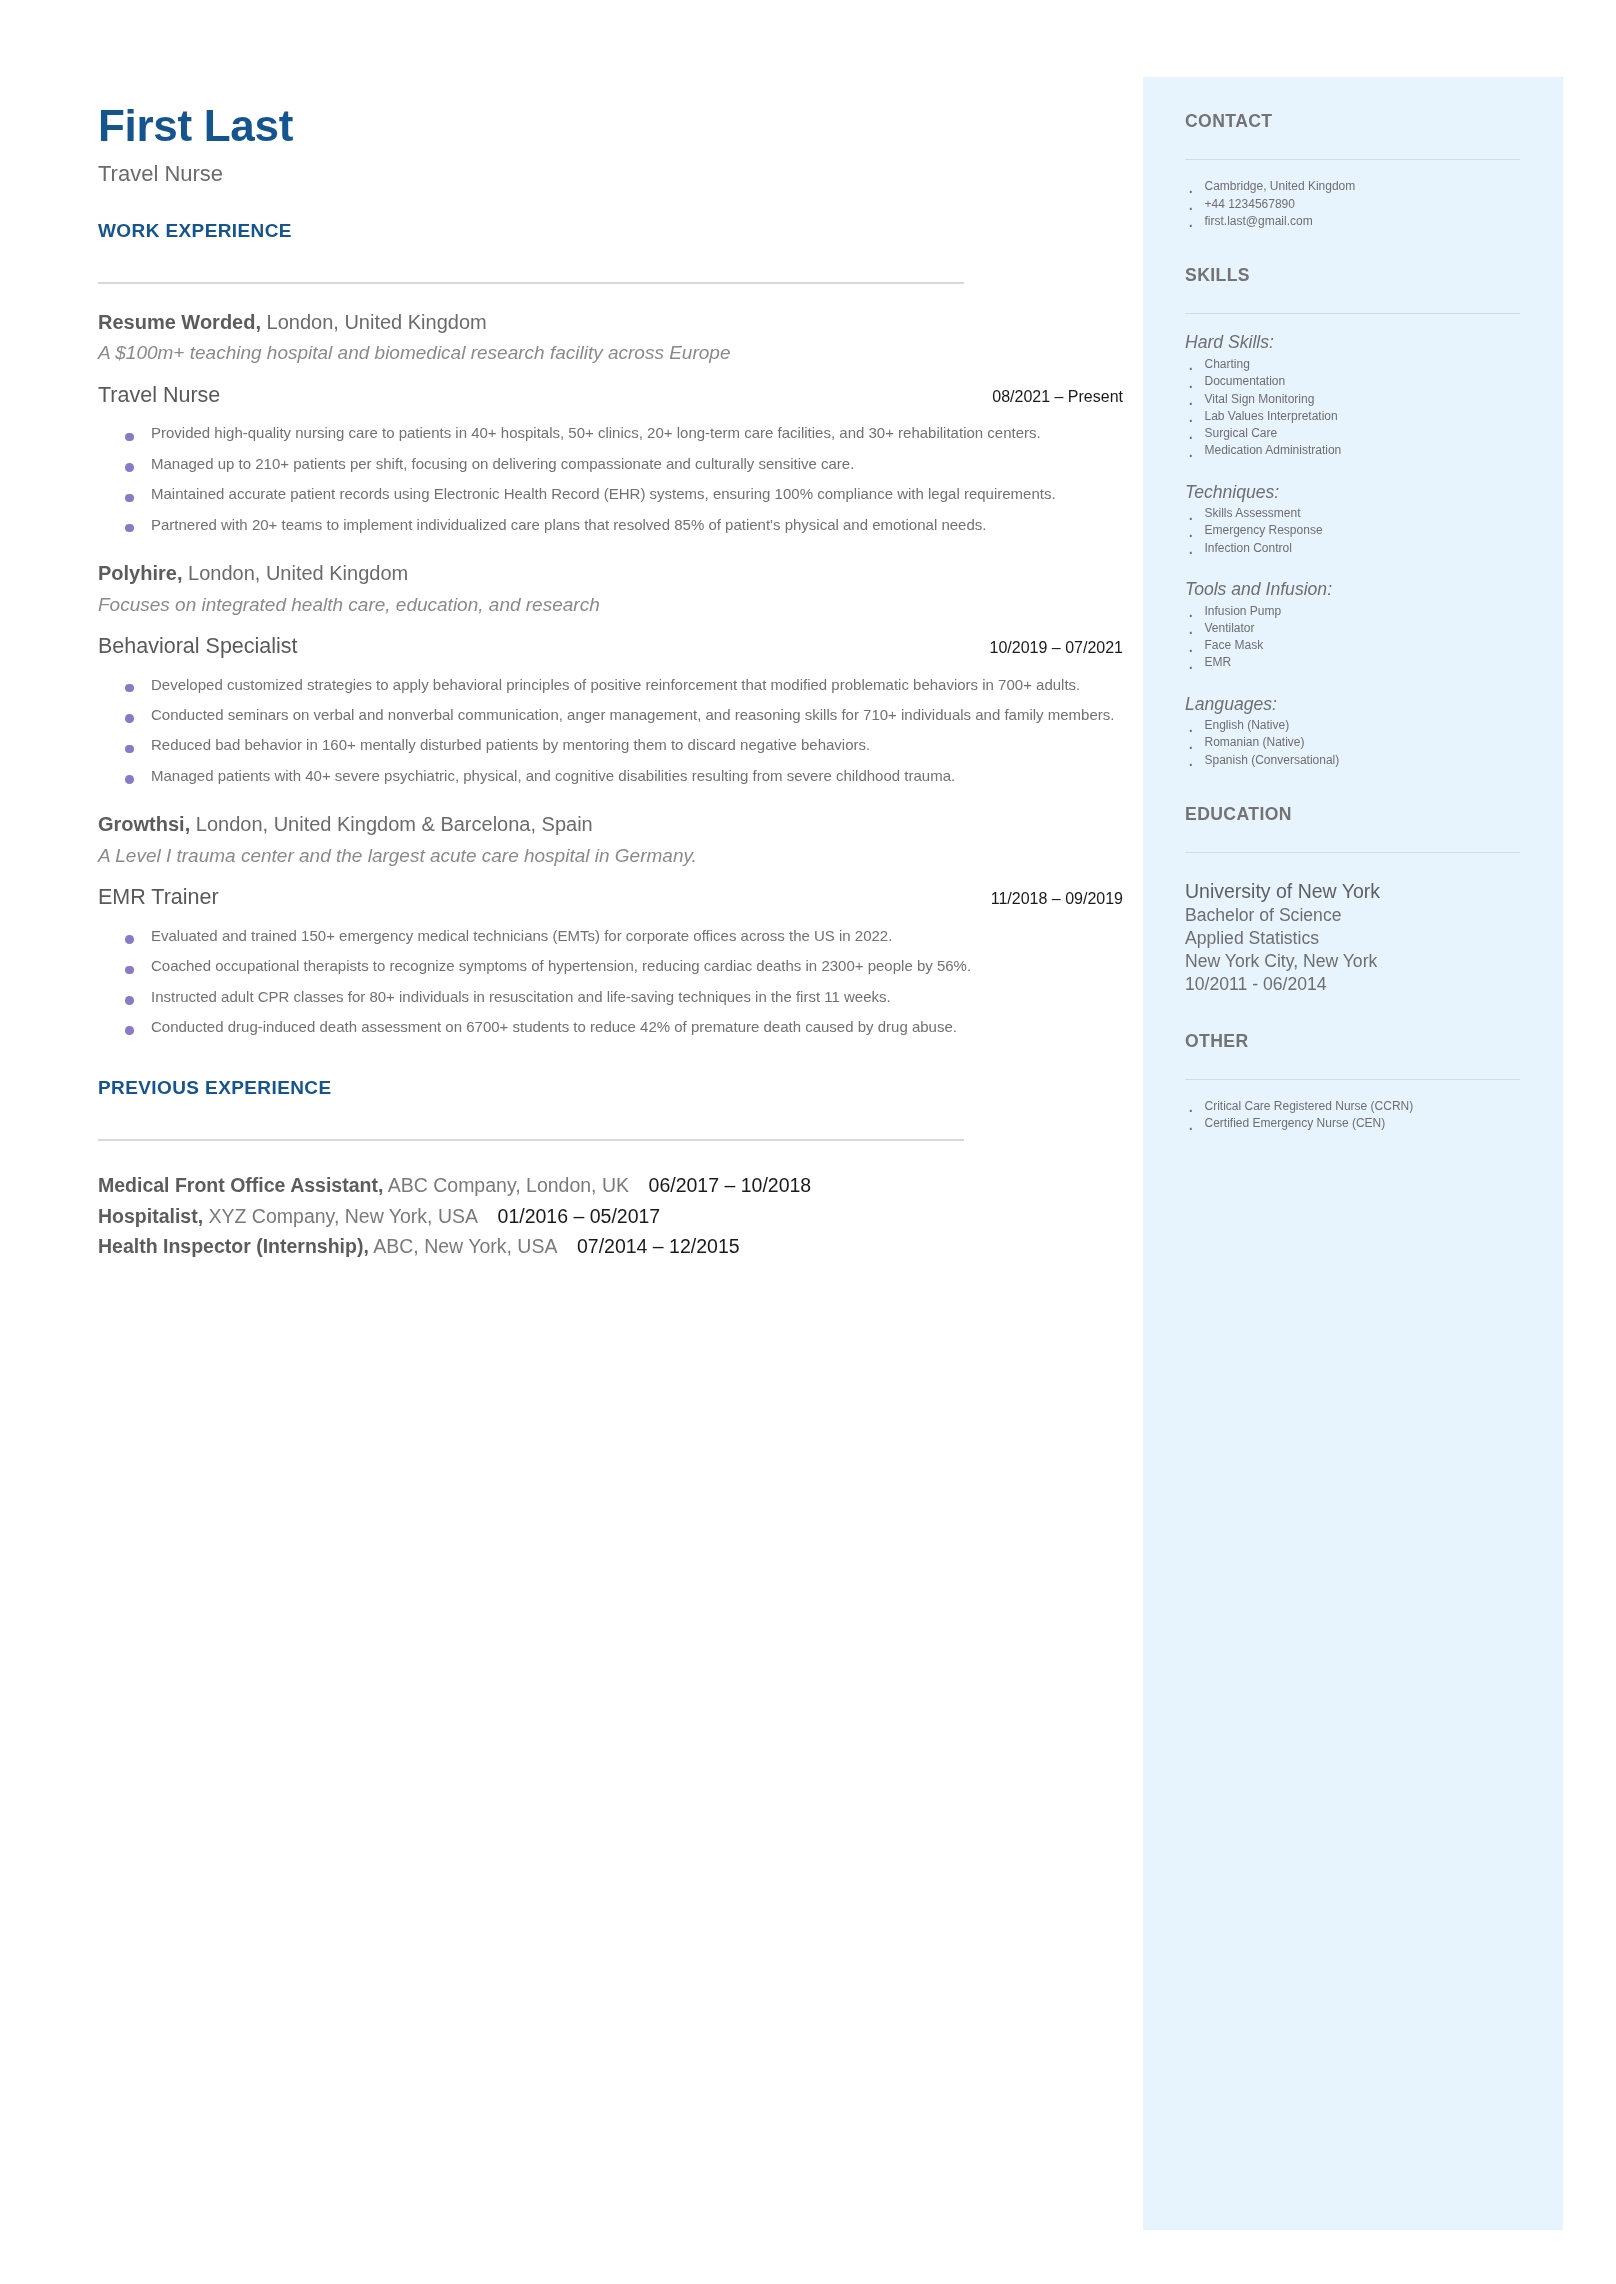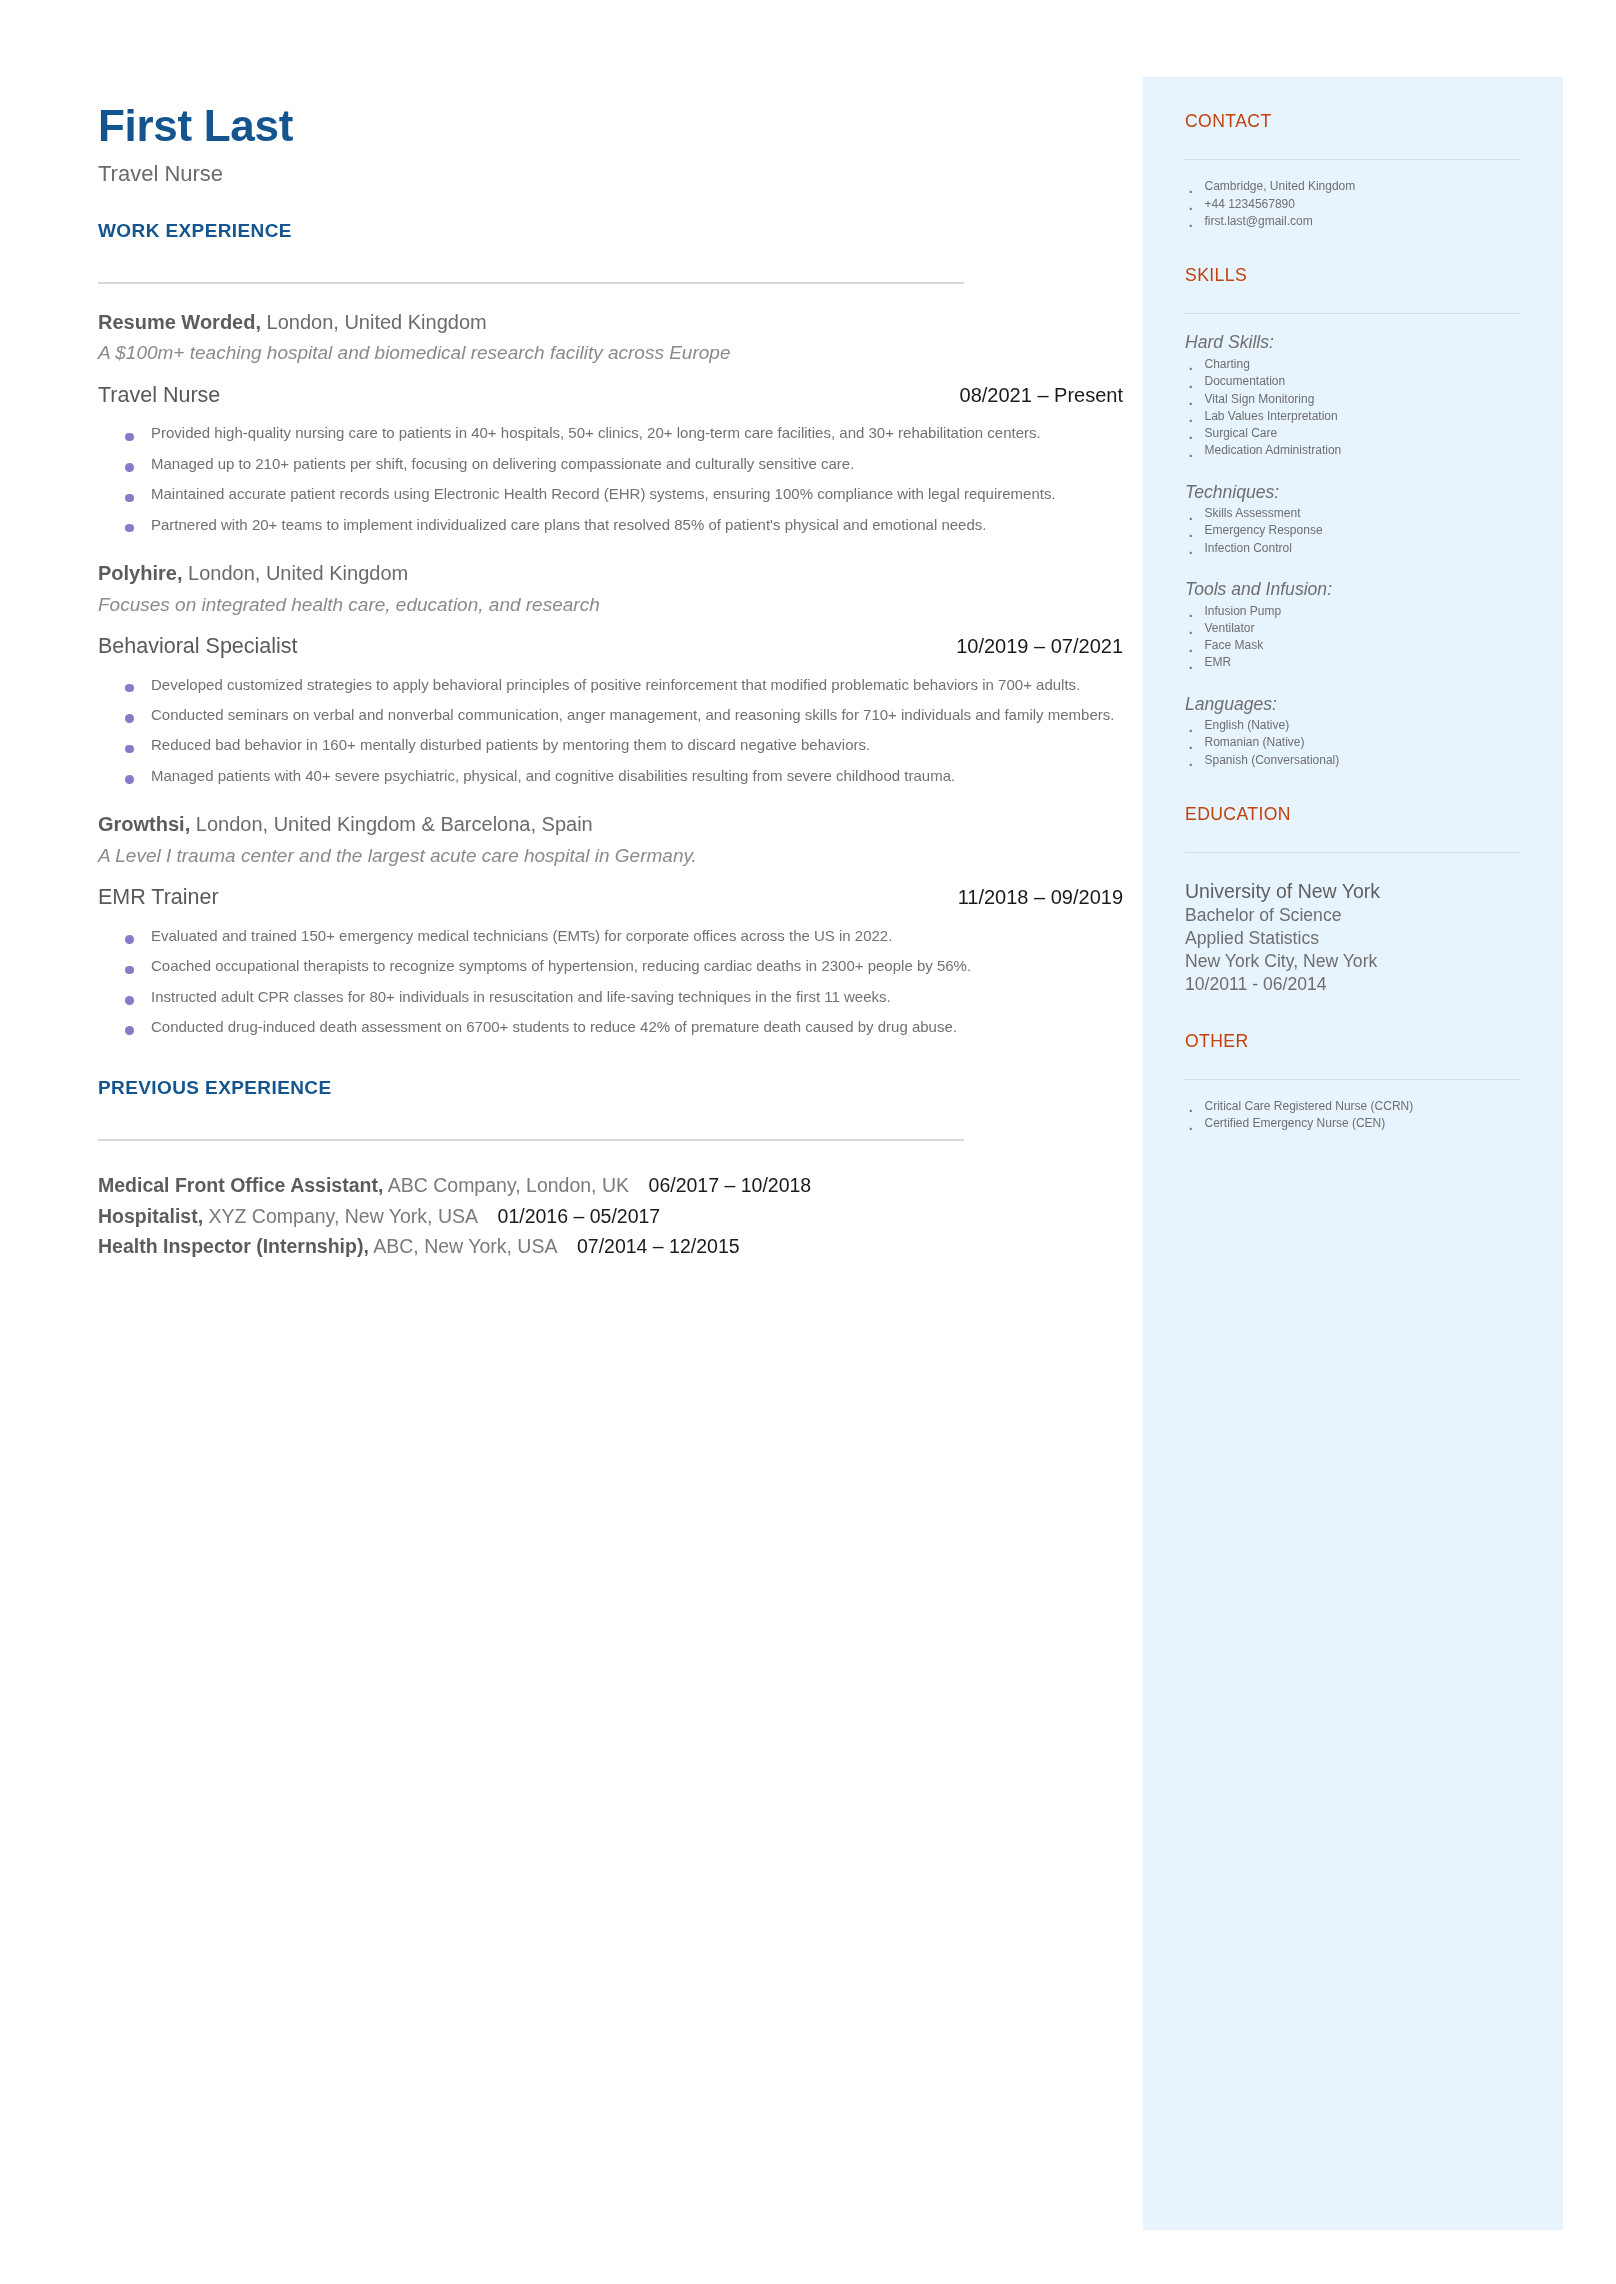--- a/index.html
+++ b/index.html
@@ -90,21 +90,21 @@
     display: flex;
     justify-content: space-between;
     align-items: baseline;
     margin-top: 17px;
   }
   .entry-role {
     font-size: 21.5px;
     color: #595959;
   }
   .entry-dates {
-    font-size: 20px;
+    font-size: 16px;
     color: #1a1a1a;
     white-space: nowrap;
   }
 
   ul.bullets {
     list-style: none;
     margin: 14.3px 0 0 0;
     padding: 0;
   }
   ul.bullets li {
@@ -148,22 +148,22 @@
 
   
   .side-col {
     position: absolute;
     left: 1185px;
     top: 111px;
     width: 335px;
   }
   .side-head {
     font-size: 17.6px;
-    font-weight: normal;
-    color: #c2410c;
+    font-weight: bold;
+    color: #737373;
     letter-spacing: 0.4px;
     margin: 0;
   }
   .side-rule {
     height: 1.3px;
     background: #d2dce6;
     width: 100%;
     margin-top: 27px;
   }
   .side-list {

